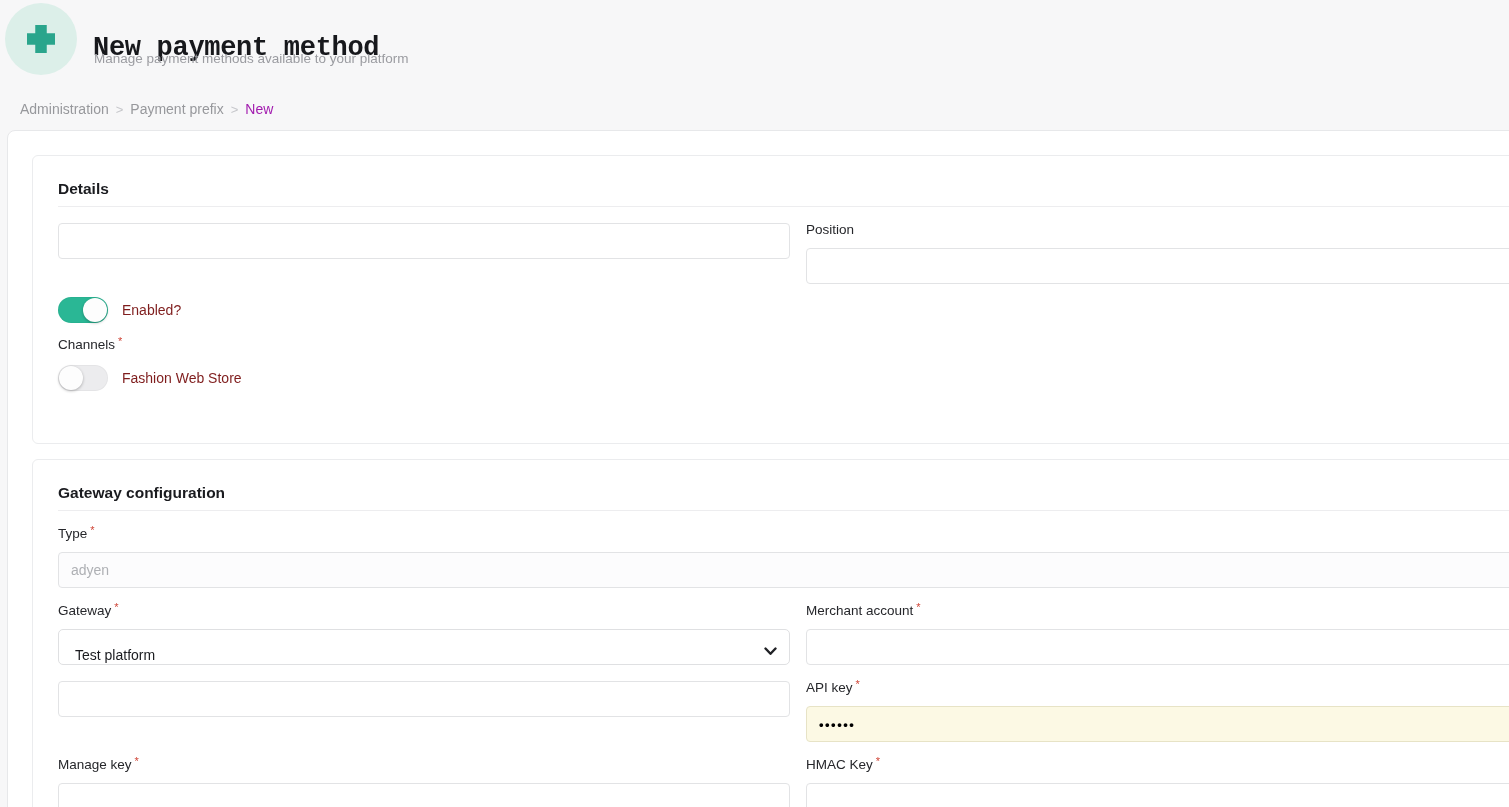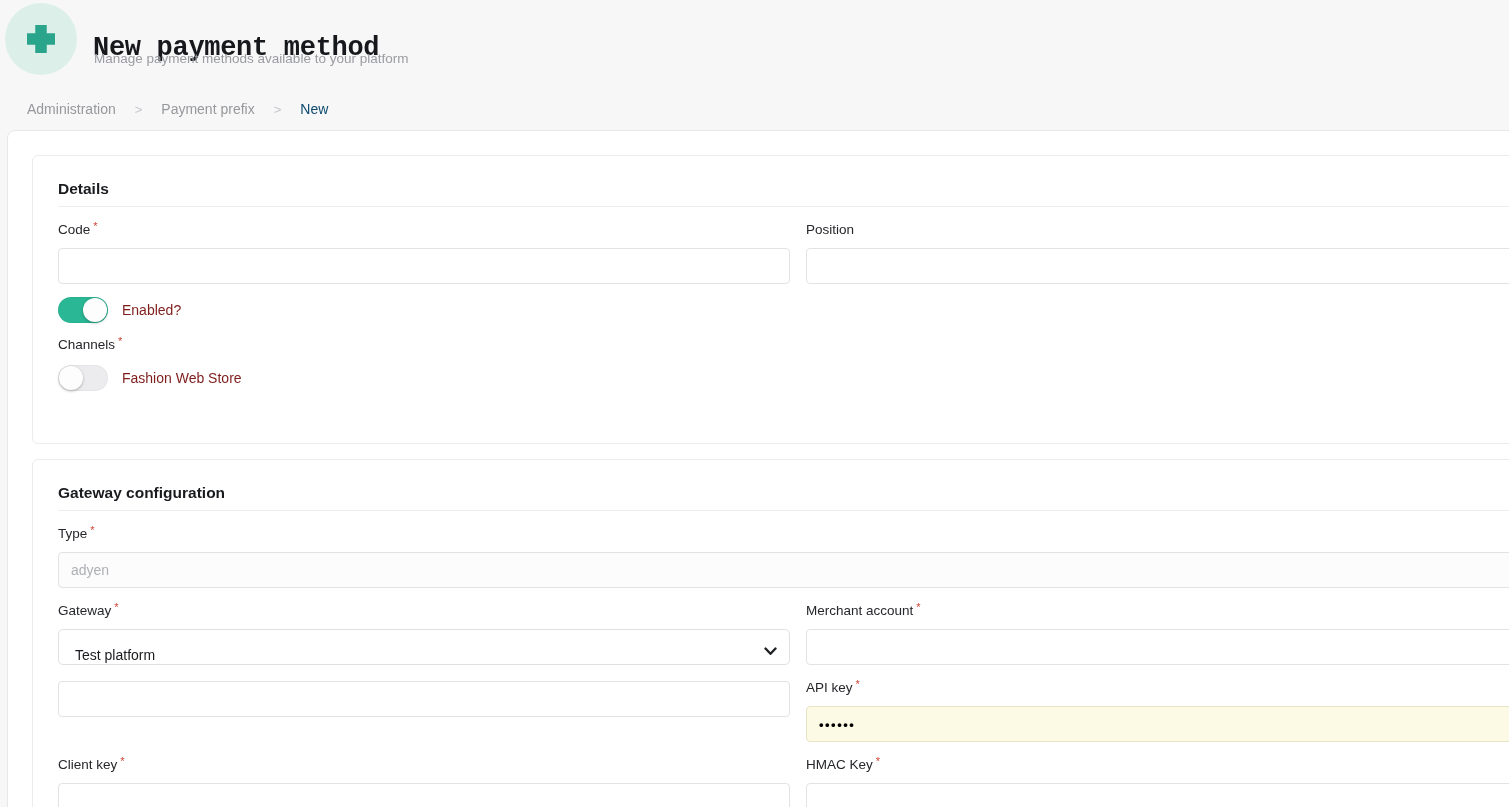--- a/index.html
+++ b/index.html
@@ -24,27 +24,27 @@
   .page-title {
     position: absolute; left: 93px; top: 14px;
     font-size: 27px; font-weight: 800; letter-spacing: -0.3px;
     color: #17181c; line-height: 32px; font-family: Liberation Mono, monospace;
   }
   .page-subtitle {
     position: absolute; left: 94px; top: 51px;
     font-size: 13.5px; color: #9b9ca1;
   }
   .breadcrumb {
-    position: absolute; left: 27px; top: 101px;
+    position: absolute; left: 20px; top: 101px;
     font-size: 14px; color: #97989c;
-    display: flex; align-items: flex-end; gap: 19px;
+    display: flex; align-items: flex-end; gap: 7px;
   }
   .breadcrumb .sep { color: #c5c6ca; font-size: 13px; }
   .breadcrumb .crumb { color: #97989c; text-decoration: none; cursor: pointer; }
-  .breadcrumb .crumb.current { color: #0c4a6e; cursor: default; }
+  .breadcrumb .crumb.current { color: #a21caf; cursor: default; }
 
   
   .panel {
     position: absolute; left: 7px; top: 130px;
     width: 1560px; height: 840px;
     background: #fff;
     border: 1px solid #e7e8ea;
     border-radius: 8px;
     padding: 24px;
   }
@@ -165,21 +165,20 @@
 </nav>
 
 <div class="panel">
 
   <section class="card">
     <h2 class="card-title">Details</h2>
     <hr>
 
     <div class="grid2">
       <div class="field">
-        <label class="field-label"><span>Code</span><span class="req">*</span></label>
         <input class="text-input" type="text" value="" style="">
       </div>
       <div class="field">
         <label class="field-label"><span>Position</span></label>
         <input class="text-input" type="text" value="" style="">
       </div>
     </div>
 
     <div class="toggle-row enabled-row">
       <div class="toggle on">
@@ -229,21 +228,21 @@
 
       <div class="field">
         <input class="text-input" type="text" value="" style="">
       </div>
       <div class="field">
         <label class="field-label"><span>API key</span><span class="req">*</span></label>
         <input class="text-input masked" type="text" value="••••••" style="">
       </div>
 
       <div class="field">
-        <label class="field-label"><span>Client key</span><span class="req">*</span></label>
+        <label class="field-label"><span>Manage key</span><span class="req">*</span></label>
         <input class="text-input" type="text" value="" style="">
       </div>
       <div class="field">
         <label class="field-label"><span>HMAC Key</span><span class="req">*</span></label>
         <input class="text-input" type="text" value="" style="">
       </div>
     </div>
 
   </section>
 </div>

